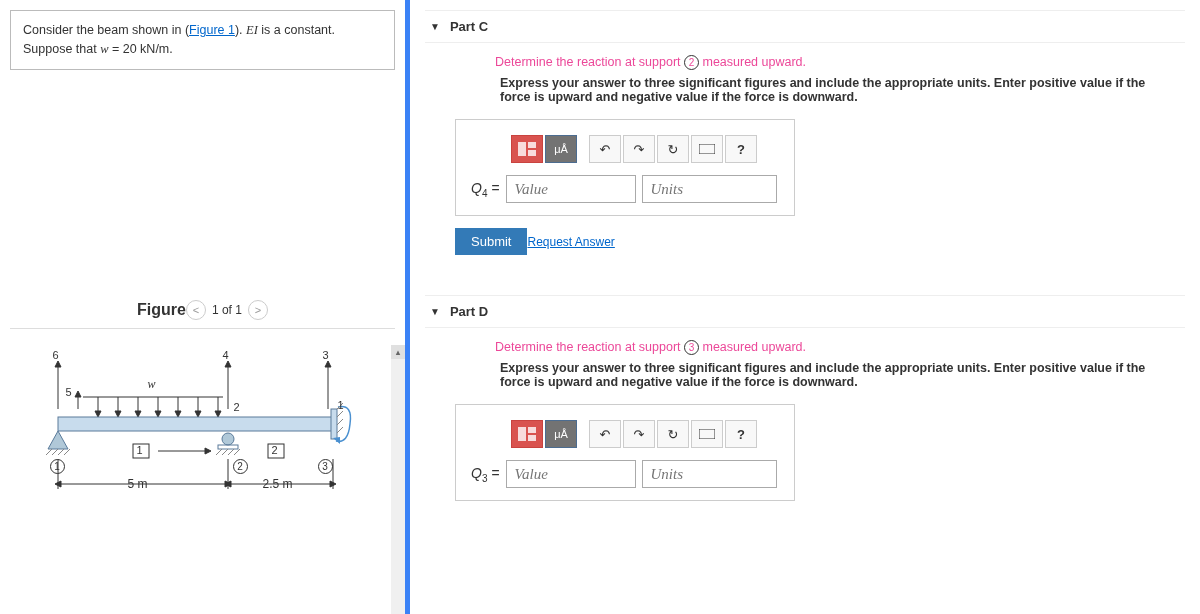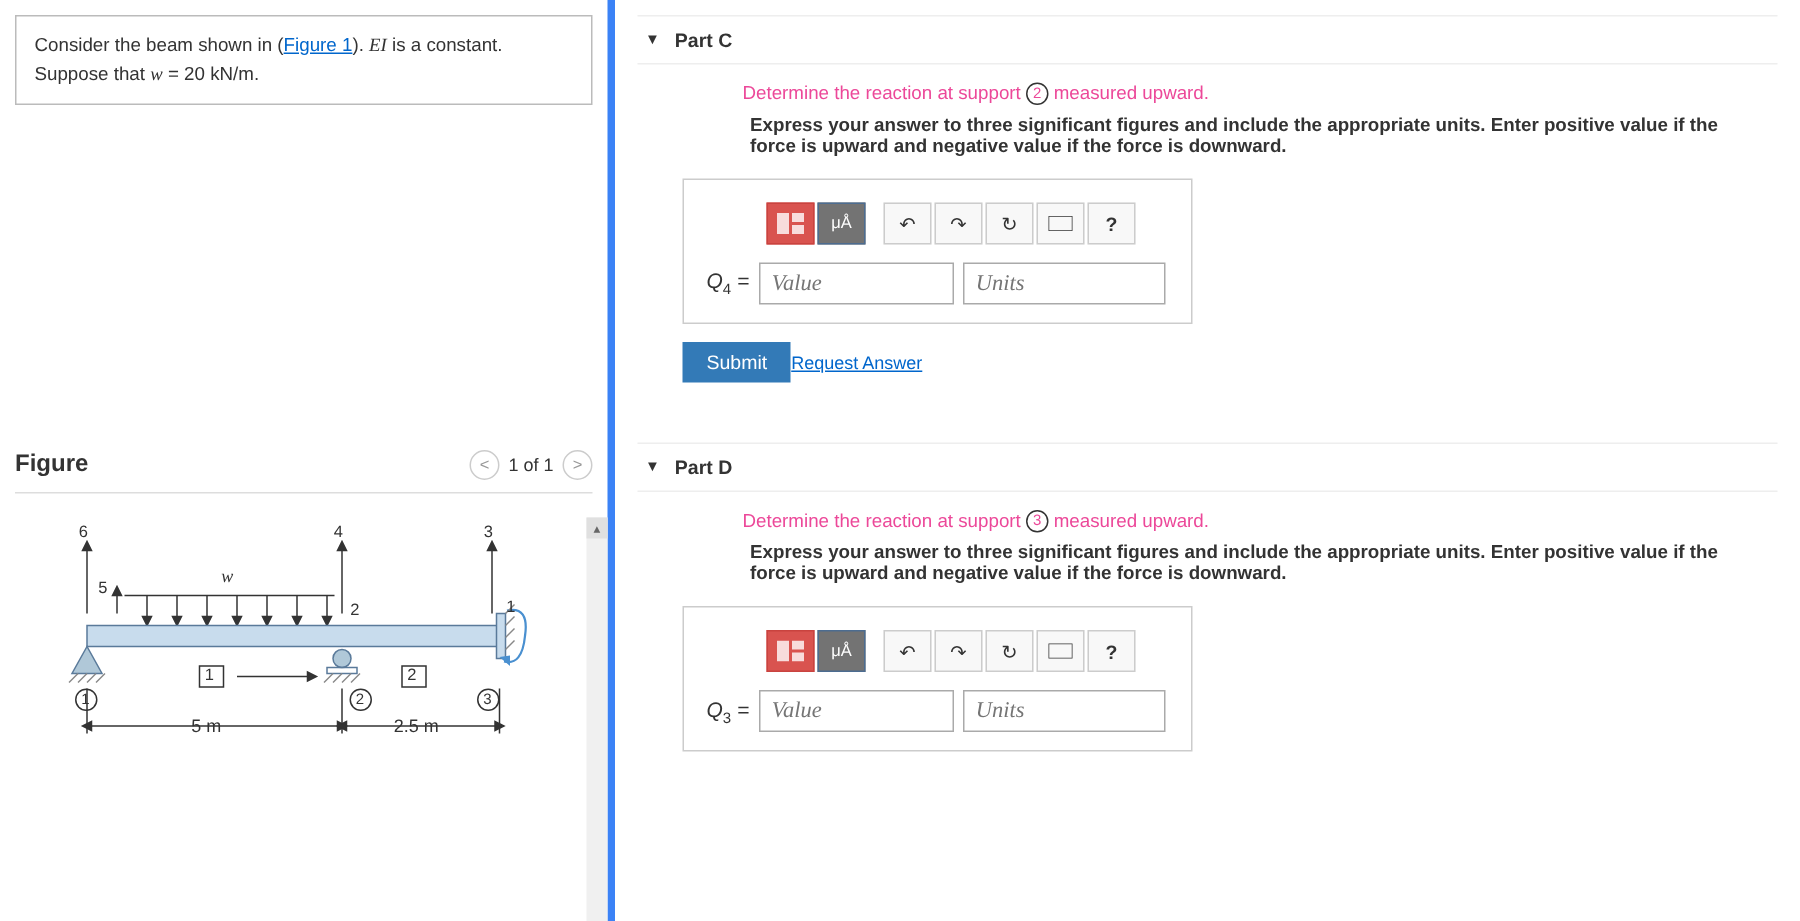--- a/index.html
+++ b/index.html
@@ -2,21 +2,21 @@
 <html><head>
 <meta charset="utf-8">
 <style>
 * { box-sizing: border-box; margin: 0; padding: 0; }
 body { font-family: Arial, sans-serif; font-size: 13px; color: #333; background: #fff; width: 1200px; height: 614px; overflow: hidden; }
 .container { display: flex; height: 100%; }
 .left-pane { width: 410px; padding: 10px; border-right: 5px solid #3b82f6; position: relative; }
 .right-pane { flex: 1; padding: 10px 15px; overflow-y: auto; }
 .problem-box { border: 1px solid #bbb; padding: 10px 12px; margin-bottom: 230px; font-size: 12.5px; line-height: 1.5; }
 .problem-box a { color: #0066cc; text-decoration: underline; }
-.figure-header { display: flex; justify-content: space-between; align-items: center; margin-bottom: 8px; }
+.figure-header { display: flex; justify-content: center; align-items: center; margin-bottom: 8px; }
 .figure-title { font-size: 16px; font-weight: bold; }
 .figure-nav { display: flex; align-items: center; gap: 6px; font-size: 12px; }
 .nav-circle { width: 20px; height: 20px; border: 1px solid #ccc; border-radius: 50%; display: flex; align-items: center; justify-content: center; color: #999; cursor: pointer; font-size: 11px; }
 .divider { border-top: 1px solid #ddd; margin-bottom: 15px; }
 .figure-area { position: relative; width: 350px; height: 180px; margin: 30px auto 0 auto; }
 .scrollbar-left { position: absolute; right: 0; top: 345px; bottom: 0; width: 14px; background: #f0f0f0; }
 .scroll-arrow-up { position: absolute; top: 0; width: 14px; height: 14px; background: #e0e0e0; display:flex; align-items:center; justify-content:center; font-size:9px; color:#666; }
 .part-header { display: flex; align-items: center; padding: 8px 5px; font-weight: bold; font-size: 13px; background: #fff; border-top: 1px solid #eee; border-bottom: 1px solid #eee; margin-bottom: 12px; cursor: pointer; }
 .caret { margin-right: 10px; font-size: 10px; }
 .part-body { padding: 0 30px 20px 30px; }

